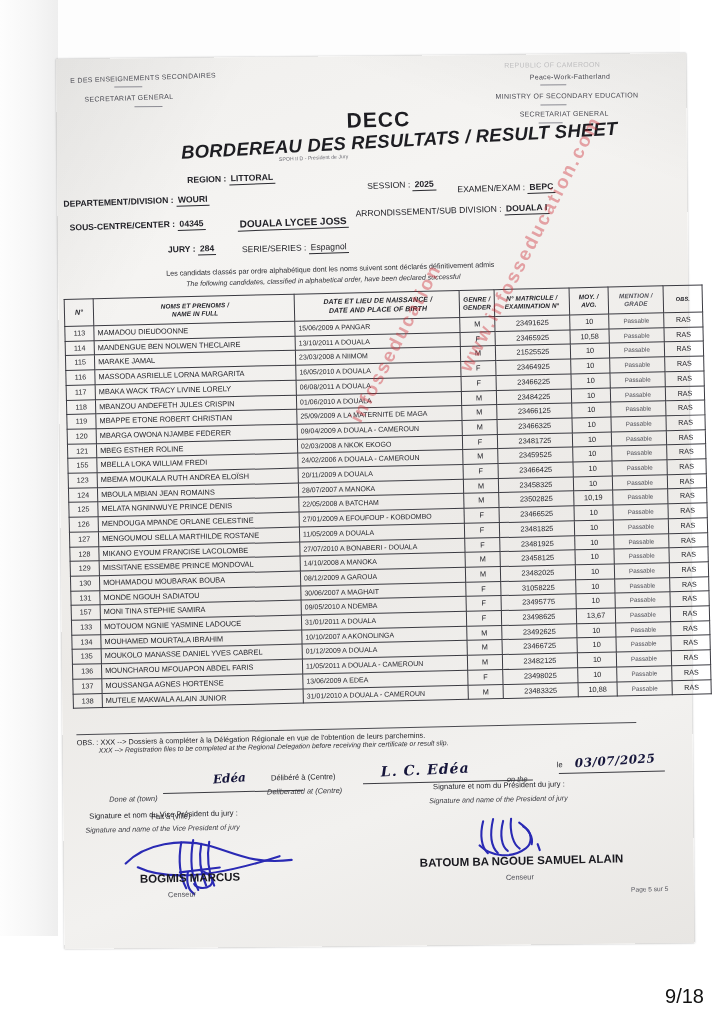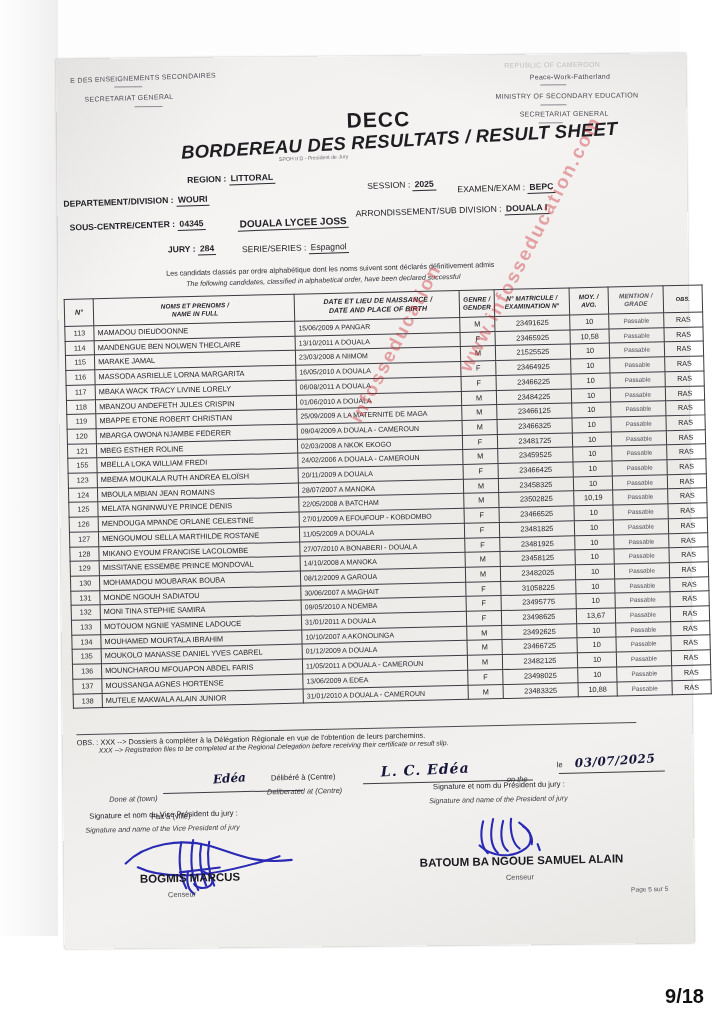--- a/index.html
+++ b/index.html
@@ -122,21 +122,21 @@
   #sigB{left:412px;top:760px;transform:rotate(-0.7deg);}
 
   
   #wm{position:absolute;left:96px;top:300px;width:420px;height:400px;pointer-events:none;}
   #wm span{position:absolute;color:rgba(205,40,50,.40);font-size:19px;font-weight:bold;letter-spacing:2px;
            white-space:nowrap;transform:rotate(-62deg);transform-origin:0 0;}
   #wm .w1{left:300px;top:10px;}
   #wm .w2{left:190px;top:60px;}
 
   
-  #pagecount{position:absolute;right:20px;bottom:16px;font-size:20px;font-weight:bold;color:#111;
+  #pagecount{position:absolute;right:20px;bottom:16px;font-size:20px;font-weight:normal;color:#111;
              font-family:"Liberation Sans", sans-serif;}
 </style>
 </head>
 <body>
 
 <div id="bgT"></div>
 <div id="bgL"></div>
 <div id="bgR"></div>
 <div id="bgB"></div>
 <div id="desk2"></div>
@@ -416,21 +416,21 @@
             <td class="c-no">131</td>
             <td class="c-name">MONDE NGOUH SADIATOU</td>
             <td class="c-dob">30/06/2007 A MAGHAIT</td>
             <td class="c-gen">F</td>
             <td class="c-mat">31058225</td>
             <td class="c-moy">10</td>
             <td class="c-men">Passable</td>
             <td class="c-obs">RAS</td>
           </tr>
           <tr>
-            <td class="c-no">132</td>
+            <td class="c-no">157</td>
             <td class="c-name">MONI TINA STEPHIE SAMIRA</td>
             <td class="c-dob">09/05/2010 A NDEMBA</td>
             <td class="c-gen">F</td>
             <td class="c-mat">23495775</td>
             <td class="c-moy">10</td>
             <td class="c-men">Passable</td>
             <td class="c-obs">RAS</td>
           </tr>
           <tr>
             <td class="c-no">133</td>

